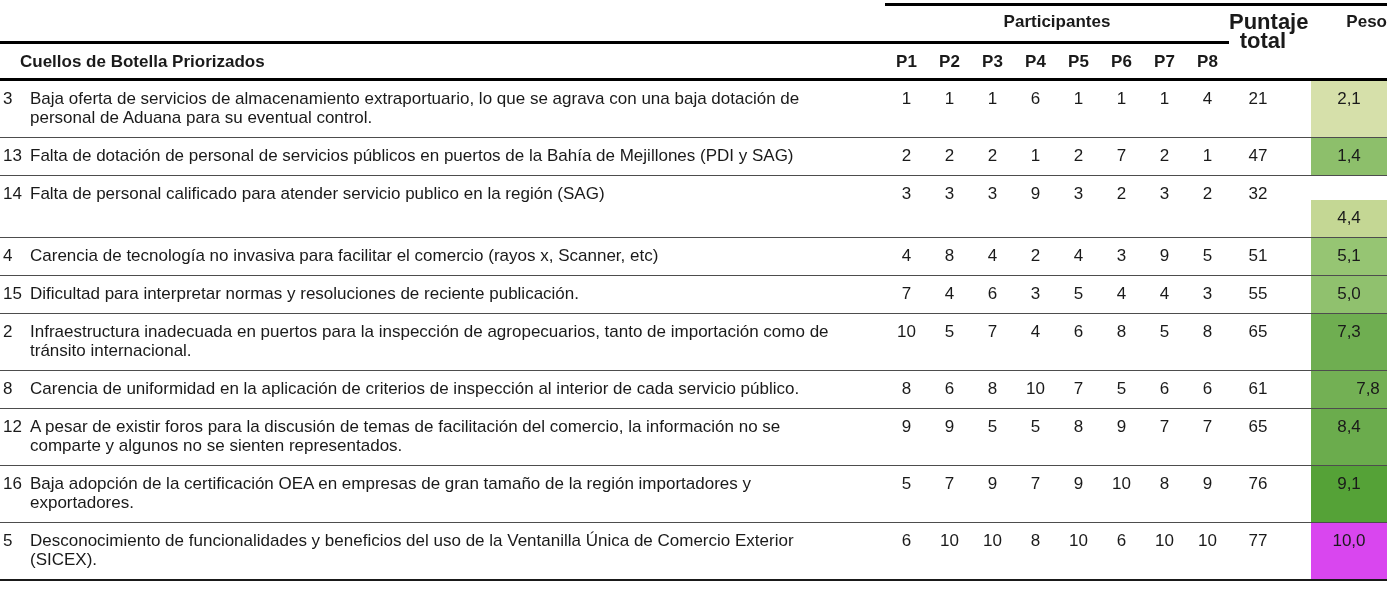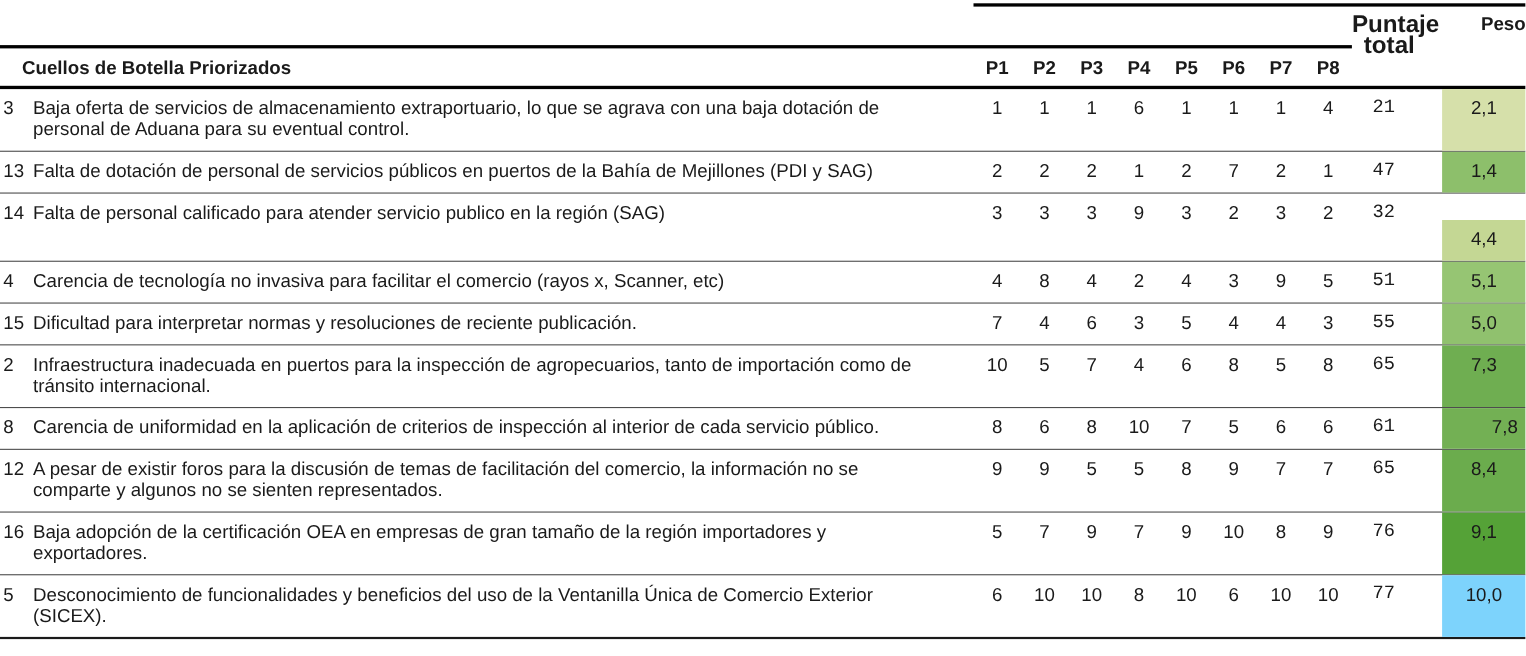--- a/index.html
+++ b/index.html
@@ -44,31 +44,32 @@
     display:grid;
     grid-template-columns:30px 855px repeat(8, 43px) 82px 76px;
     border-bottom:1px solid #4d4d4d;
     align-items:start;
   }
   .row:last-child { border-bottom:2px solid #1a1a1a; }
   .cell { font-size:17px; line-height:19px; padding-top:8px; padding-bottom:10px; }
   .cell.id   { padding-left:3px; }
   .cell.desc { box-sizing:border-box; padding-right:35px; }
   .cell.score { text-align:center; }
-  .cell.total { text-align:center; box-sizing:border-box; padding-right:24px;font-family:Liberation Mono, monospace; }
+  .cell.total { text-align:center; box-sizing:border-box; padding-right:24px; }
   .cell.peso  { text-align:center; align-self:stretch; }
 </style>
 </head>
 <body>
 
 <div class="page">
 
   <div class="hdr">
     <div class="rule-top"></div>
 
+    <div class="participants-label">Participantes</div>
 
     <div class="score-label">
       <div>Puntaje</div>
       <div>total</div>
     </div>
 
     <div class="weight-label">Peso</div>
 
     <div class="rule-mid"></div>
 
@@ -229,17 +230,17 @@
     <div class="cell desc">Desconocimiento de funcionalidades y beneficios del uso de la Ventanilla Única de Comercio Exterior (SICEX).</div>
     <div class="cell score">6</div>
         <div class="cell score">10</div>
         <div class="cell score">10</div>
         <div class="cell score">8</div>
         <div class="cell score">10</div>
         <div class="cell score">6</div>
         <div class="cell score">10</div>
         <div class="cell score">10</div>
         <div class="cell total">77</div>
-    <div class="cell peso" style="background-color: #7dd3fc;">10,0</div>
+    <div class="cell peso" style="background-color: #d946ef;">10,0</div>
   </div>
 </div>
 
 </div>
 
 </body></html>

